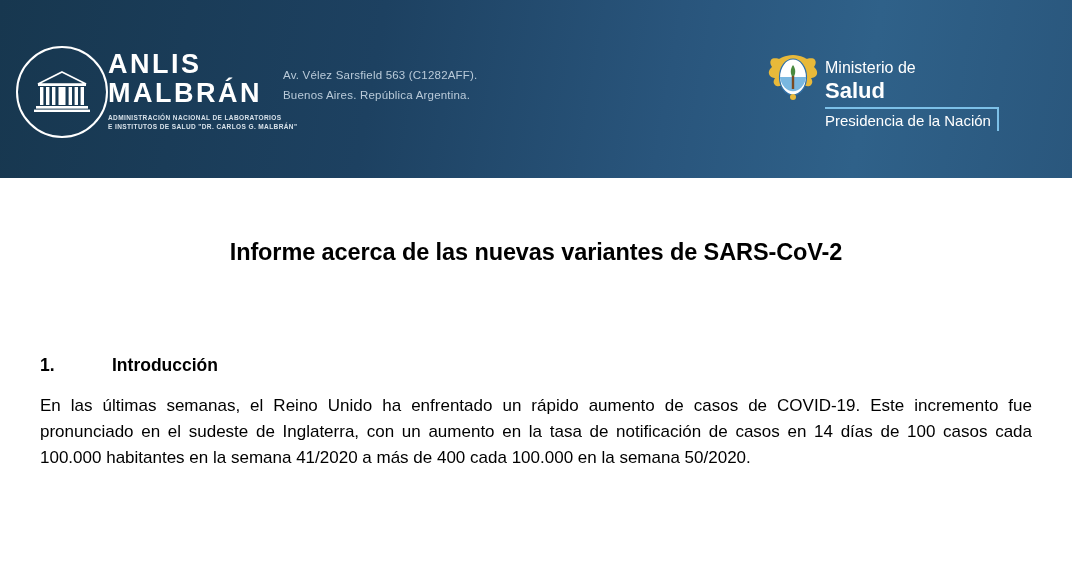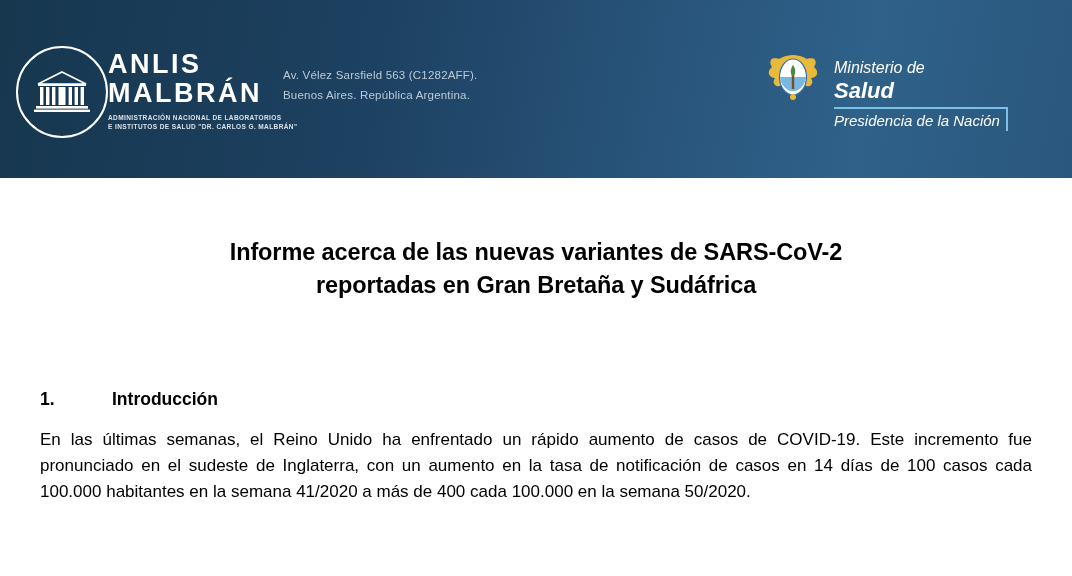--- a/index.html
+++ b/index.html
@@ -86,23 +86,22 @@
     display: flex;
     align-items: flex-start;
   }
   .arg-shield {
     width: 56px;
     height: 62px;
     position: relative;
     flex: none;
   }
   .min-text {
-    margin-left: 13px;
+    margin-left: 4px;
     padding-top: 6px;
-    font-style: italic;
   }
   .min-l1 {
     color: #ffffff;
     font-size: 16px;
     line-height: 1.22;
   }
   .min-l2 {
     color: #ffffff;
     font-size: 22px;
     font-weight: bold;
@@ -199,21 +198,20 @@
       <div class="min-l2">Salud</div>
       <div class="min-l3">Presidencia de la Nación</div>
     </div>
   </div>
 </div>
 
 <div class="doc">
 
   <div class="doc-title">
     <div>Informe acerca de las nuevas variantes de SARS-CoV-2</div>
-    <div>reportadas en Gran Bretaña y Sudáfrica</div>
   </div>
 
   <div class="section-head">
     <span class="section-num">1.</span>
     <span>Introducción</span>
   </div>
 
   <p class="para">En las últimas semanas, el Reino Unido ha enfrentado un rápido aumento de casos de COVID-19. Este incremento fue pronunciado en el sudeste de Inglaterra, con un aumento en la tasa de notificación de casos en 14 días de 100 casos cada 100.000 habitantes en la semana 41/2020 a más de 400 cada 100.000 en la semana 50/2020.</p>
 </div>
 

